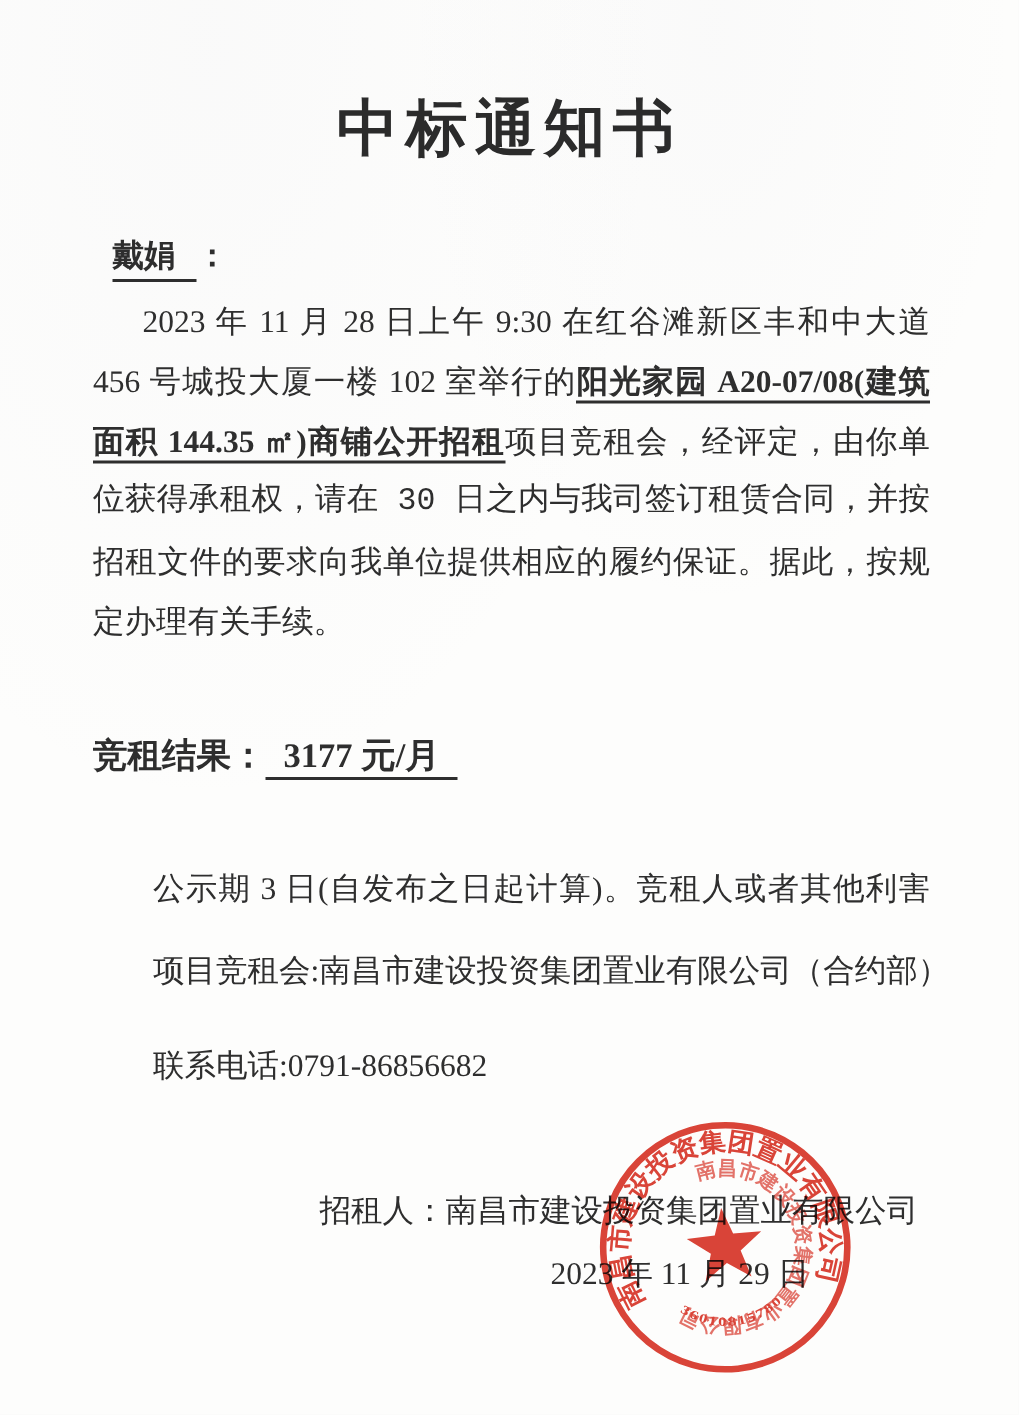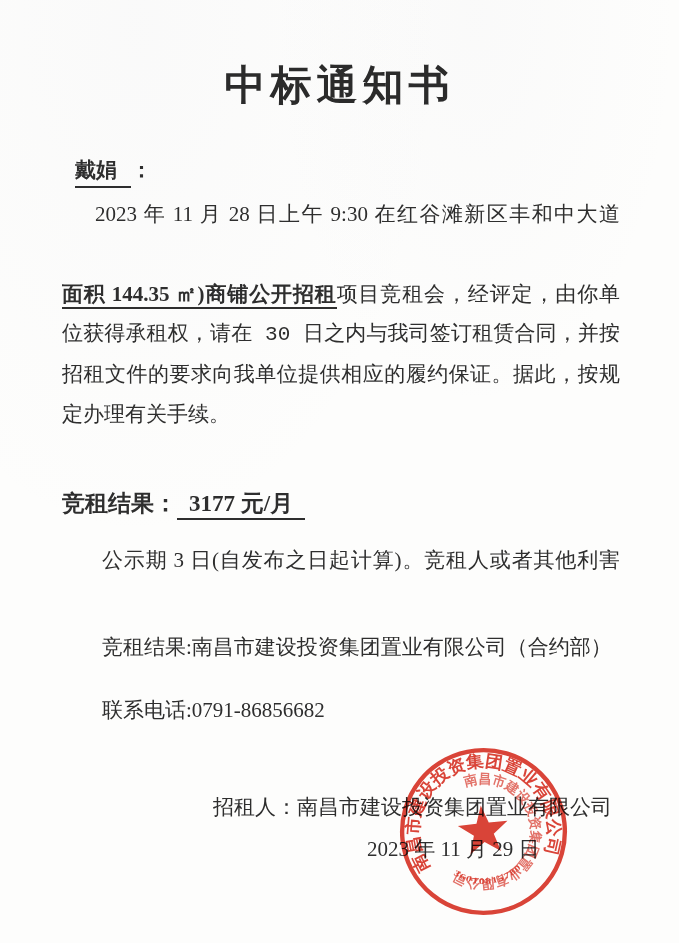--- a/index.html
+++ b/index.html
@@ -36,21 +36,21 @@
   .l3{top:282px;}
   .l4{top:322px;font-family:Liberation Mono, monospace;}
   .l5{top:362px;}
   .l6{top:402px;}
   .em{font-weight:bold;border-bottom:2px solid #2e2e2e;padding-bottom:1px;}
   .result{
     position:absolute;top:488px;left:62px;
     font-size:23px;font-weight:bold;
   }
   .result-value{border-bottom:2px solid #2e2e2e;padding:0 12px 2px 12px;}
-  .n1{top:548px;padding-left:40px;width:518px;}
+  .n1{top:580px;padding-left:40px;width:518px;}
   .n2{top:597px;}
   .n3{top:635px;padding-left:40px;}
   .n4{top:698px;padding-left:40px;}
   .sig-lessor{
     position:absolute;top:793px;left:213px;
     font-size:21px;white-space:nowrap;
   }
   .sig-date{
     position:absolute;top:835px;left:367px;
     font-size:21px;white-space:nowrap;
@@ -68,33 +68,34 @@
 <div class="page">
 
   <h1 class="title">中标通知书</h1>
 
   <div class="greeting">
     <span class="greet-name">戴娟</span><span>：</span>
   </div>
 
   <div class="bodyline l1 just">2023 年 11 月 28 日上午 9:30 在红谷滩新区丰和中大道</div>
 
+  <div class="bodyline l2 just"><span>456 号城投大厦一楼 102 室举行的</span><span class="em">阳光家园 A20-07/08(建筑</span></div>
 
   <div class="bodyline l3 just"><span class="em">面积 144.35 ㎡)商铺公开招租</span><span>项目竞租会，经评定，由你单</span></div>
 
   <div class="bodyline l4 just">位获得承租权，请在 30 日之内与我司签订租赁合同，并按</div>
   <div class="bodyline l5 just">招租文件的要求向我单位提供相应的履约保证。据此，按规</div>
   <div class="bodyline l6">定办理有关手续。</div>
 
   <div class="result">
     <span>竞租结果：</span><span class="result-value">3177 元/月</span>
   </div>
 
   <div class="bodyline n1 just">公示期 3 日(自发布之日起计算)。竞租人或者其他利害</div>
-  <div class="bodyline n3">竞租结果:南昌市建设投资集团置业有限公司（合约部）</div>
+  <div class="bodyline n3">项目竞租会:南昌市建设投资集团置业有限公司（合约部）</div>
   <div class="bodyline n4">联系电话:0791-86856682</div>
 
   <div class="sig-lessor">招租人：南昌市建设投资集团置业有限公司</div>
   <div class="sig-date">2023 年 11 月 29 日</div>
 
   <svg class="seal" viewBox="0 0 200 200" xmlns="http://www.w3.org/2000/svg">
     <defs>
       <path id="arcTop" d="M 35.9 137 A 74 74 0 1 1 164.1 137" fill="none"></path>
       <path id="arcBottom" d="M 57.6 142.4 A 60 60 0 0 0 142.4 142.4" fill="none"></path>
       <path id="arcGhost" d="M 52.2 127.6 A 55 55 0 1 1 147.8 127.6" fill="none"></path>

